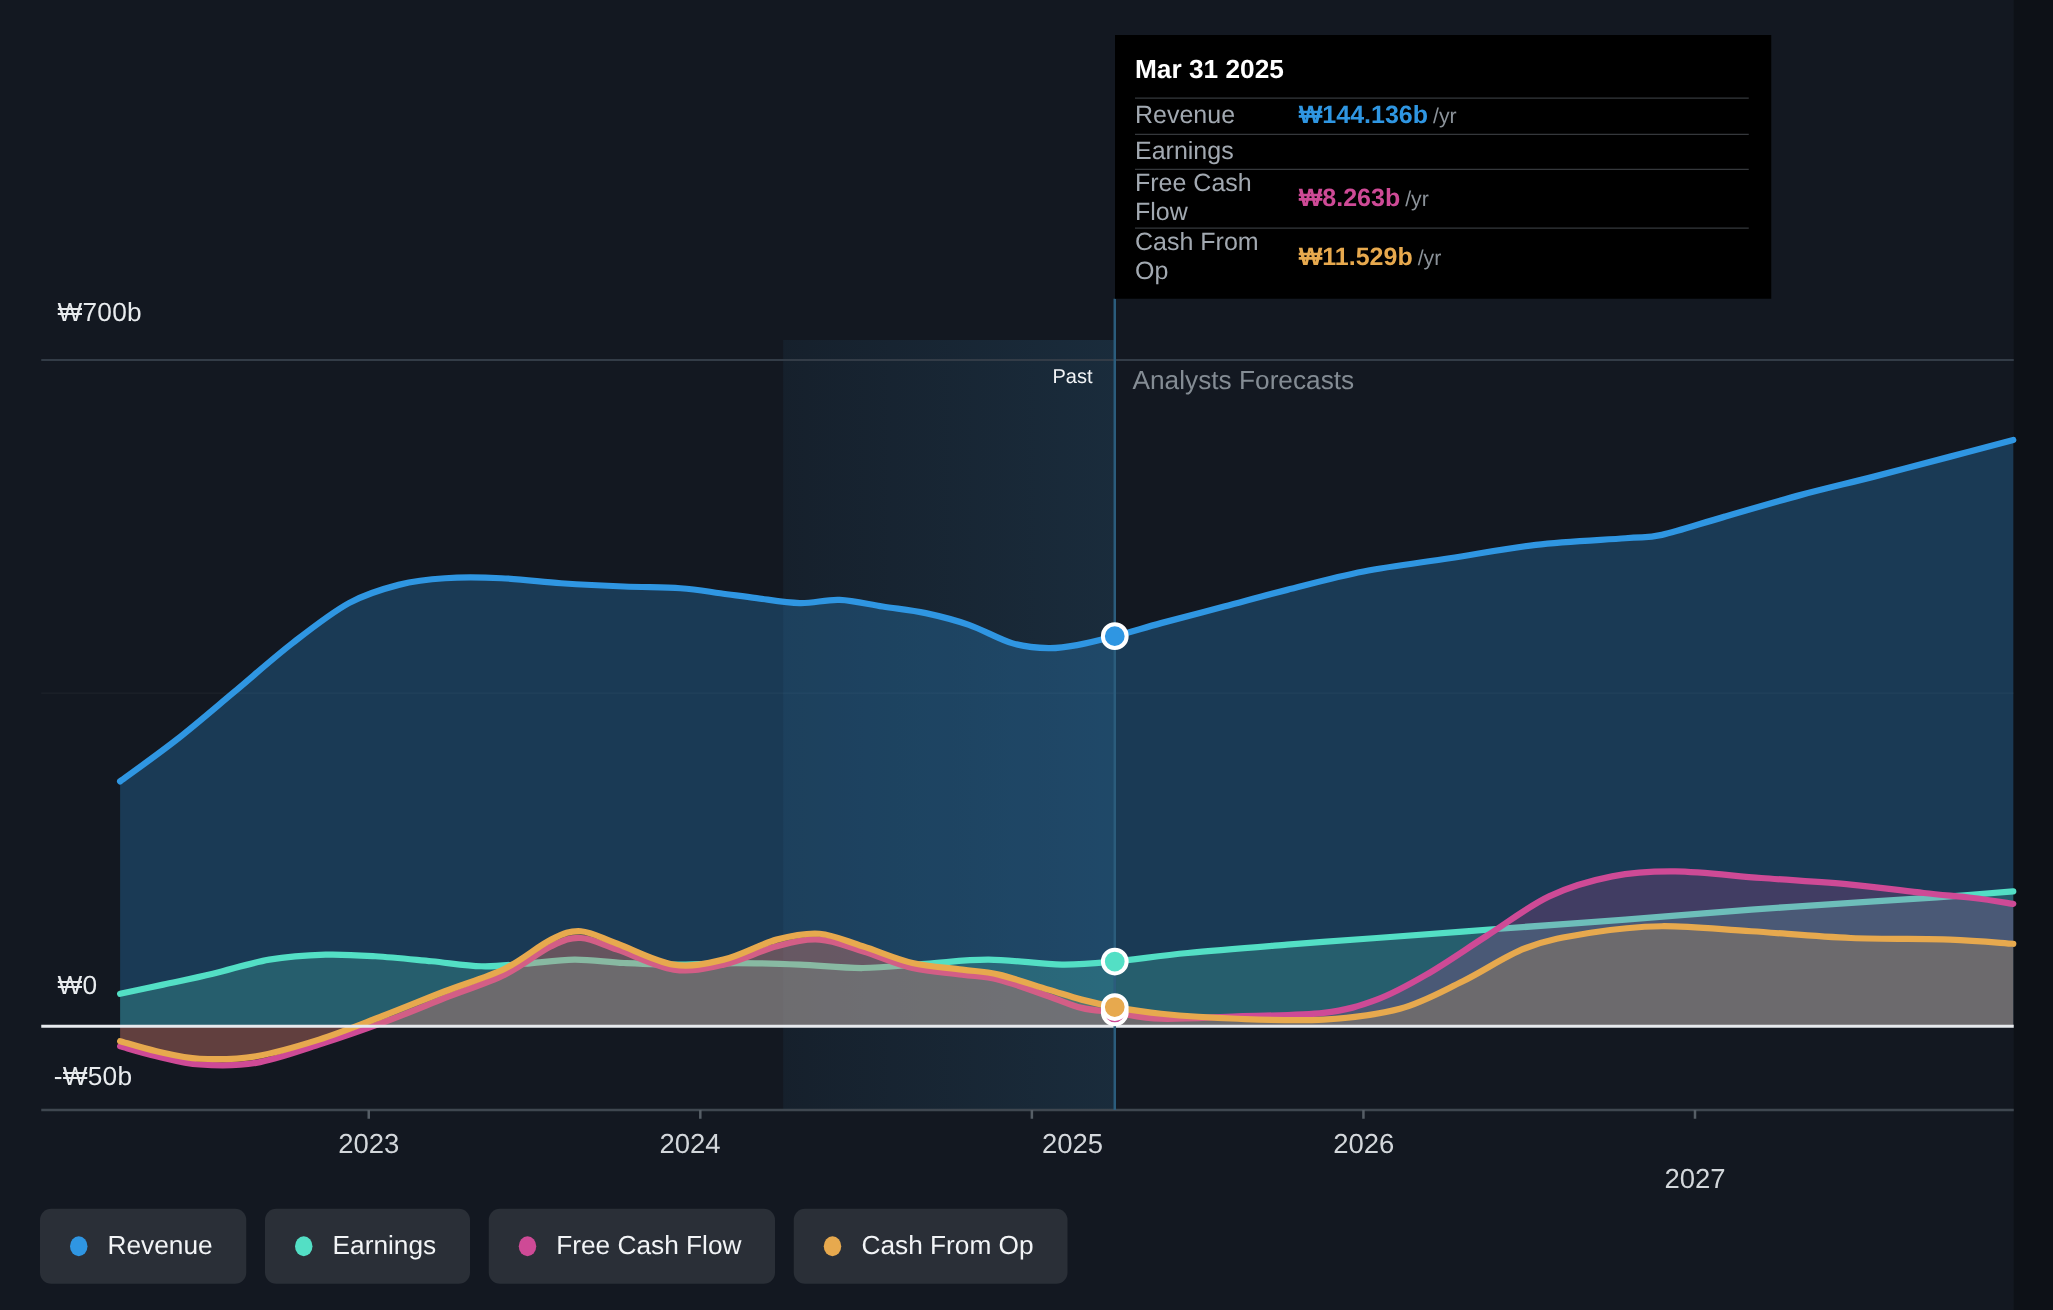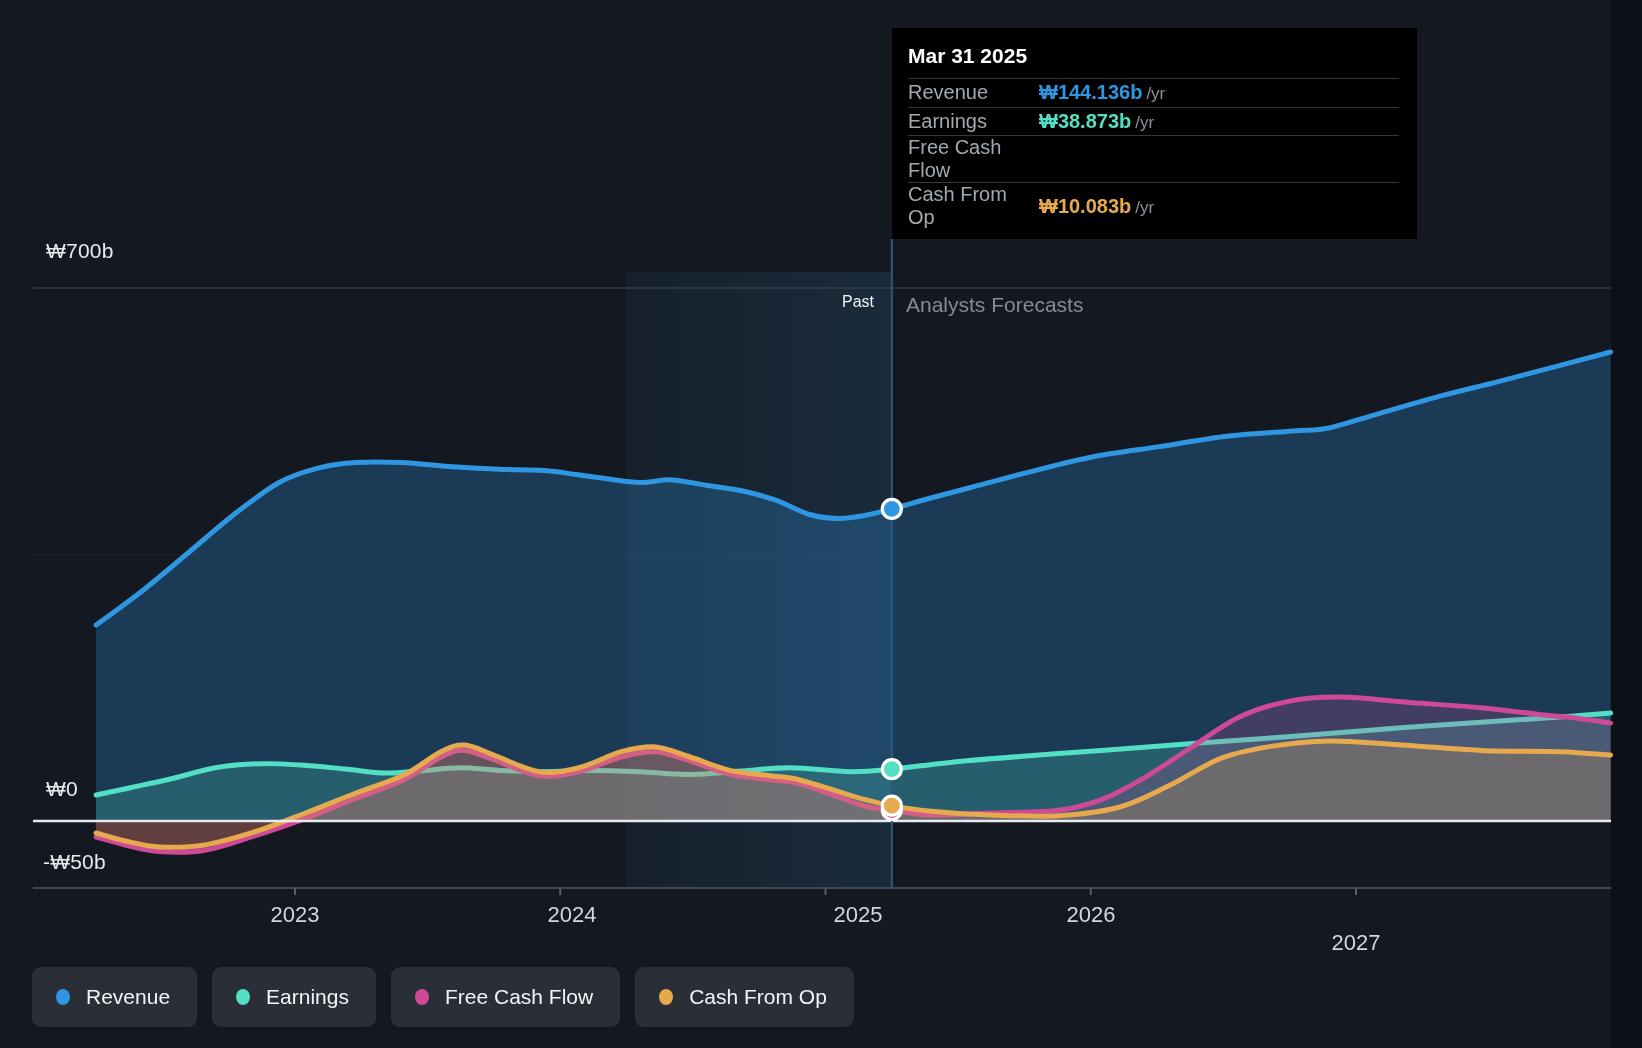--- a/index.html
+++ b/index.html
@@ -9,21 +9,21 @@
     font-family:"Liberation Sans","DejaVu Sans",sans-serif;
     -webkit-font-smoothing:antialiased;
   }
   .right-band{position:absolute;left:1611px;top:0;width:31px;height:1048px;background:#0d1117;}
   #chart-svg{position:absolute;left:0;top:0;}
   .axis-label{position:absolute;color:#e8ebee;font-size:21px;letter-spacing:.2px;}
   #yl-400{left:46px;top:239px;}
   #yl-0{left:46px;top:777px;}
   #yl-n50{left:43px;top:850px;}
   .x-tick-label{position:absolute;top:902px;transform:translateX(-50%);color:#d3d7db;font-size:22px;}
-  #xt-0{left:295px;} #xt-1{left:572px;text-align:right;} #xt-2{left:814px;margin-left:44px;} #xt-3{left:1091px;} #xt-4{left:1356px;margin-top:28px;}
+  #xt-0{left:295px;} #xt-1{left:552px;text-align:right;} #xt-2{left:814px;margin-left:44px;} #xt-3{left:1091px;} #xt-4{left:1356px;margin-top:28px;}
   .past-label{position:absolute;top:293px;left:874px;transform:translateX(-100%);
     color:#f2f4f6;font-size:16px;font-weight:500;}
   .forecast-label{position:absolute;top:293px;left:906px;color:#848c94;font-size:21px;text-align:center;}
   .tooltip{
     position:absolute;left:892px;top:28px;width:525px;height:211px;background:#000;
     box-sizing:border-box;padding:12px 18px 10px 16px;display:flex;flex-direction:column;
   }
   .tt-title{color:#fff;font-size:21px;font-weight:700;padding:4px 0 10px 0;}
   .tt-row{
     flex:1;display:grid;grid-template-columns:1fr 360px;align-items:center;
@@ -91,28 +91,28 @@
 <div class="forecast-label">Analysts Forecasts</div>
 
 <div class="tooltip">
   <div class="tt-title">Mar 31 2025</div>
   <div class="tt-row">
     <span class="tt-label">Revenue</span>
     <span class="tt-value"><span class="val" style="color: rgb(47, 150, 226);">₩144.136b</span><span class="suffix">/yr</span></span>
   </div>
   <div class="tt-row">
     <span class="tt-label">Earnings</span>
-    <span class="tt-value"><span class="val" style="color: rgb(83, 223, 197);">₩38.873b</span><span class="suffix">/yr</span></span>
   </div>
   <div class="tt-row">
     <span class="tt-label">Free Cash Flow</span>
+    <span class="tt-value"><span class="val" style="color: rgb(206, 74, 150);">₩8.263b</span><span class="suffix">/yr</span></span>
   </div>
   <div class="tt-row">
     <span class="tt-label">Cash From Op</span>
-    <span class="tt-value"><span class="val" style="color: rgb(231, 169, 78);">₩10.083b</span><span class="suffix">/yr</span></span>
+    <span class="tt-value"><span class="val" style="color: rgb(231, 169, 78);">₩11.529b</span><span class="suffix">/yr</span></span>
   </div>
 </div>
 
 <div class="legend">
   <div class="legend-pill">
     <span class="legend-dot" style="background: rgb(47, 150, 226);"></span>
     <span class="legend-text">Revenue</span>
   </div>
   <div class="legend-pill">
     <span class="legend-dot" style="background: rgb(83, 223, 197);"></span>

